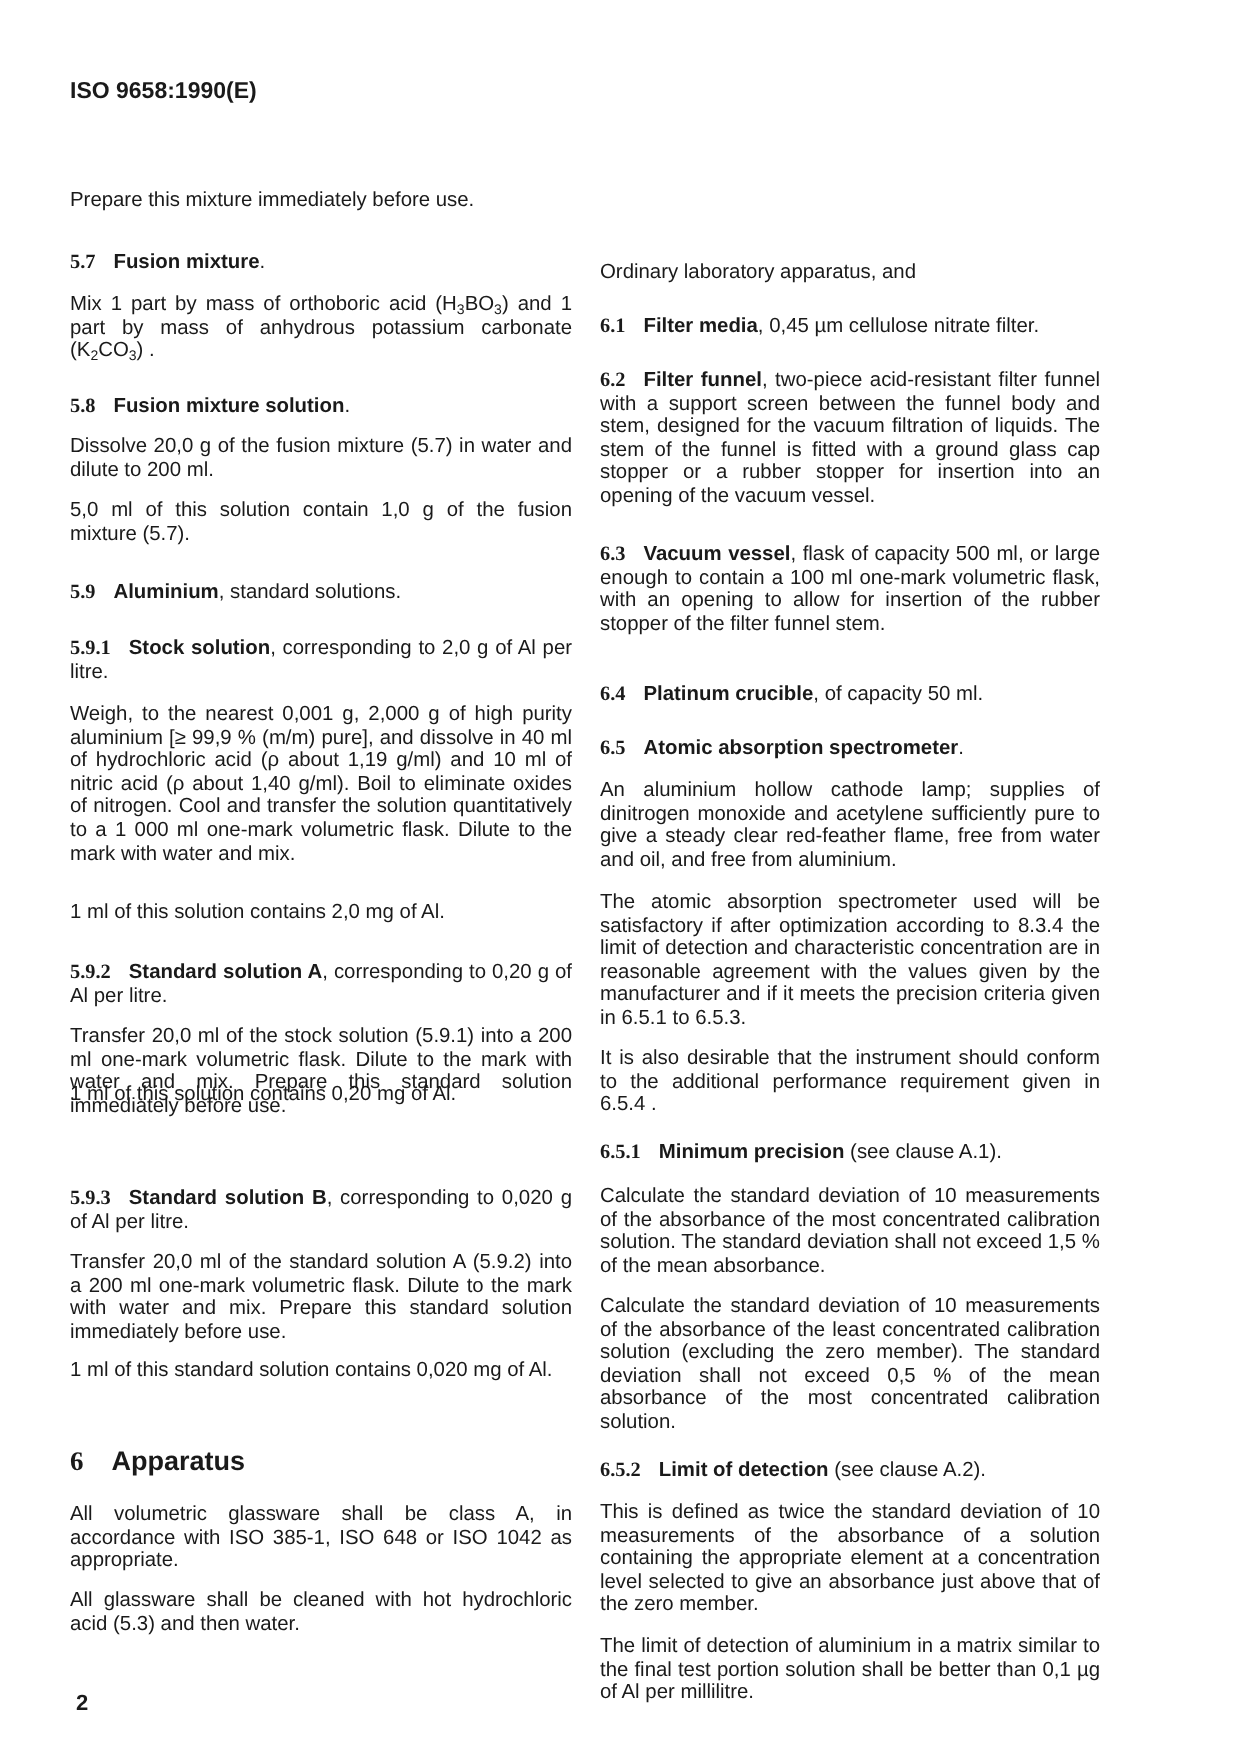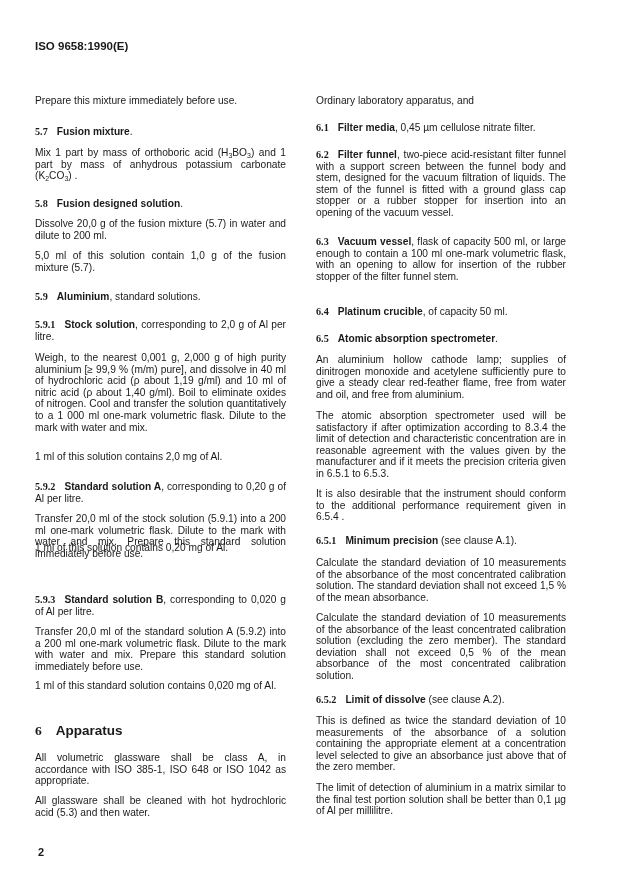--- a/index.html
+++ b/index.html
@@ -1,21 +1,21 @@
 <!DOCTYPE html>
 <html><head>
 <meta charset="utf-8">
 <style>
   html, body { margin:0; padding:0; background:#ffffff; }
   body { width:620px; height:876px; position:relative; overflow:hidden;
          font-family:"Liberation Sans", sans-serif; color:#1a1a1a; }
   .hdr { position:absolute; left:35px; top:40px; font-weight:bold; font-size:11.5px; }
   .blk { position:absolute; font-size:10.2px; line-height:11.6px; text-align:justify; }
   .L { left:35px; width:251px; }
-  .R { left:316px; width:250px; }
+  .R { left:300px; width:250px;margin-top:36px; }
   .head { font-size:10.2px; }
   .num { font-weight:bold; margin-right:9px;font-family:Liberation Serif, serif; }
   .bt { font-weight:bold; }
   .h6 { position:absolute; left:35px; top:723px; font-size:13.5px; font-weight:bold;text-align:right; }
   .h6 .num { margin-right:14px; }
   .pg { position:absolute; left:38px; top:846px; font-weight:bold; font-size:11px; }
   sub { font-size:7px; vertical-align:-2px; line-height:0; }
 </style>
 </head>
 <body>
@@ -23,21 +23,21 @@
 <div class="hdr">ISO 9658:1990(E)</div>
 
 <div class="blk L" style="top:95px">Prepare this mixture immediately before use.</div>
 
 <div class="blk L head" style="top:126px">
   <span class="num">5.7</span><span class="bt">Fusion mixture</span><span>.</span>
 </div>
 <div class="blk L" style="top:147px"><span>Mix 1 part by mass of orthoboric acid (H</span><sub>3</sub><span>BO</span><sub>3</sub><span>) and 1 part by mass of anhydrous potassium carbonate (K</span><sub>2</sub><span>CO</span><sub>3</sub><span>) .</span></div>
 
 <div class="blk L head" style="top:198px">
-  <span class="num">5.8</span><span class="bt">Fusion designed solution</span><span>.</span>
+  <span class="num">5.8</span><span class="bt">Fusion mixture solution</span><span>.</span>
 </div>
 <div class="blk L" style="top:218px">Dissolve 20,0 g of the fusion mixture (5.7) in water and dilute to 200 ml.</div>
 <div class="blk L" style="top:250px">5,0 ml of this solution contain 1,0 g of the fusion mixture (5.7).</div>
 
 <div class="blk L head" style="top:291px">
   <span class="num">5.9</span><span class="bt">Aluminium</span><span>, standard solutions.</span>
 </div>
 
 <div class="blk L head" style="top:319px">
   <span class="num">5.9.1</span><span class="bt">Stock solution</span><span>, corresponding to 2,0 g of Al per litre.</span>
@@ -90,16 +90,16 @@
 <div class="blk R" style="top:410px">The atomic absorption spectrometer used will be satisfactory if after optimization according to 8.3.4 the limit of detection and characteristic concentration are in reasonable agreement with the values given by the manufacturer and if it meets the precision criteria given in 6.5.1 to 6.5.3.</div>
 <div class="blk R" style="top:488px">It is also desirable that the instrument should conform to the additional performance requirement given in 6.5.4 .</div>
 
 <div class="blk R" style="top:535px">
   <span class="num">6.5.1</span><span class="bt">Minimum precision</span><span> (see clause A.1).</span>
 </div>
 <div class="blk R" style="top:557px">Calculate the standard deviation of 10 measurements of the absorbance of the most concentrated calibration solution. The standard deviation shall not exceed 1,5 % of the mean absorbance.</div>
 <div class="blk R" style="top:612px">Calculate the standard deviation of 10 measurements of the absorbance of the least concentrated calibration solution (excluding the zero member). The standard deviation shall not exceed 0,5 % of the mean absorbance of the most concentrated calibration solution.</div>
 
 <div class="blk R" style="top:694px">
-  <span class="num">6.5.2</span><span class="bt">Limit of dissolve</span><span> (see clause A.2).</span>
+  <span class="num">6.5.2</span><span class="bt">Limit of detection</span><span> (see clause A.2).</span>
 </div>
 <div class="blk R" style="top:715px">This is defined as twice the standard deviation of 10 measurements of the absorbance of a solution containing the appropriate element at a concentration level selected to give an absorbance just above that of the zero member.</div>
 <div class="blk R" style="top:782px">The limit of detection of aluminium in a matrix similar to the final test portion solution shall be better than 0,1 µg of Al per millilitre.</div>
 
 </body></html>

